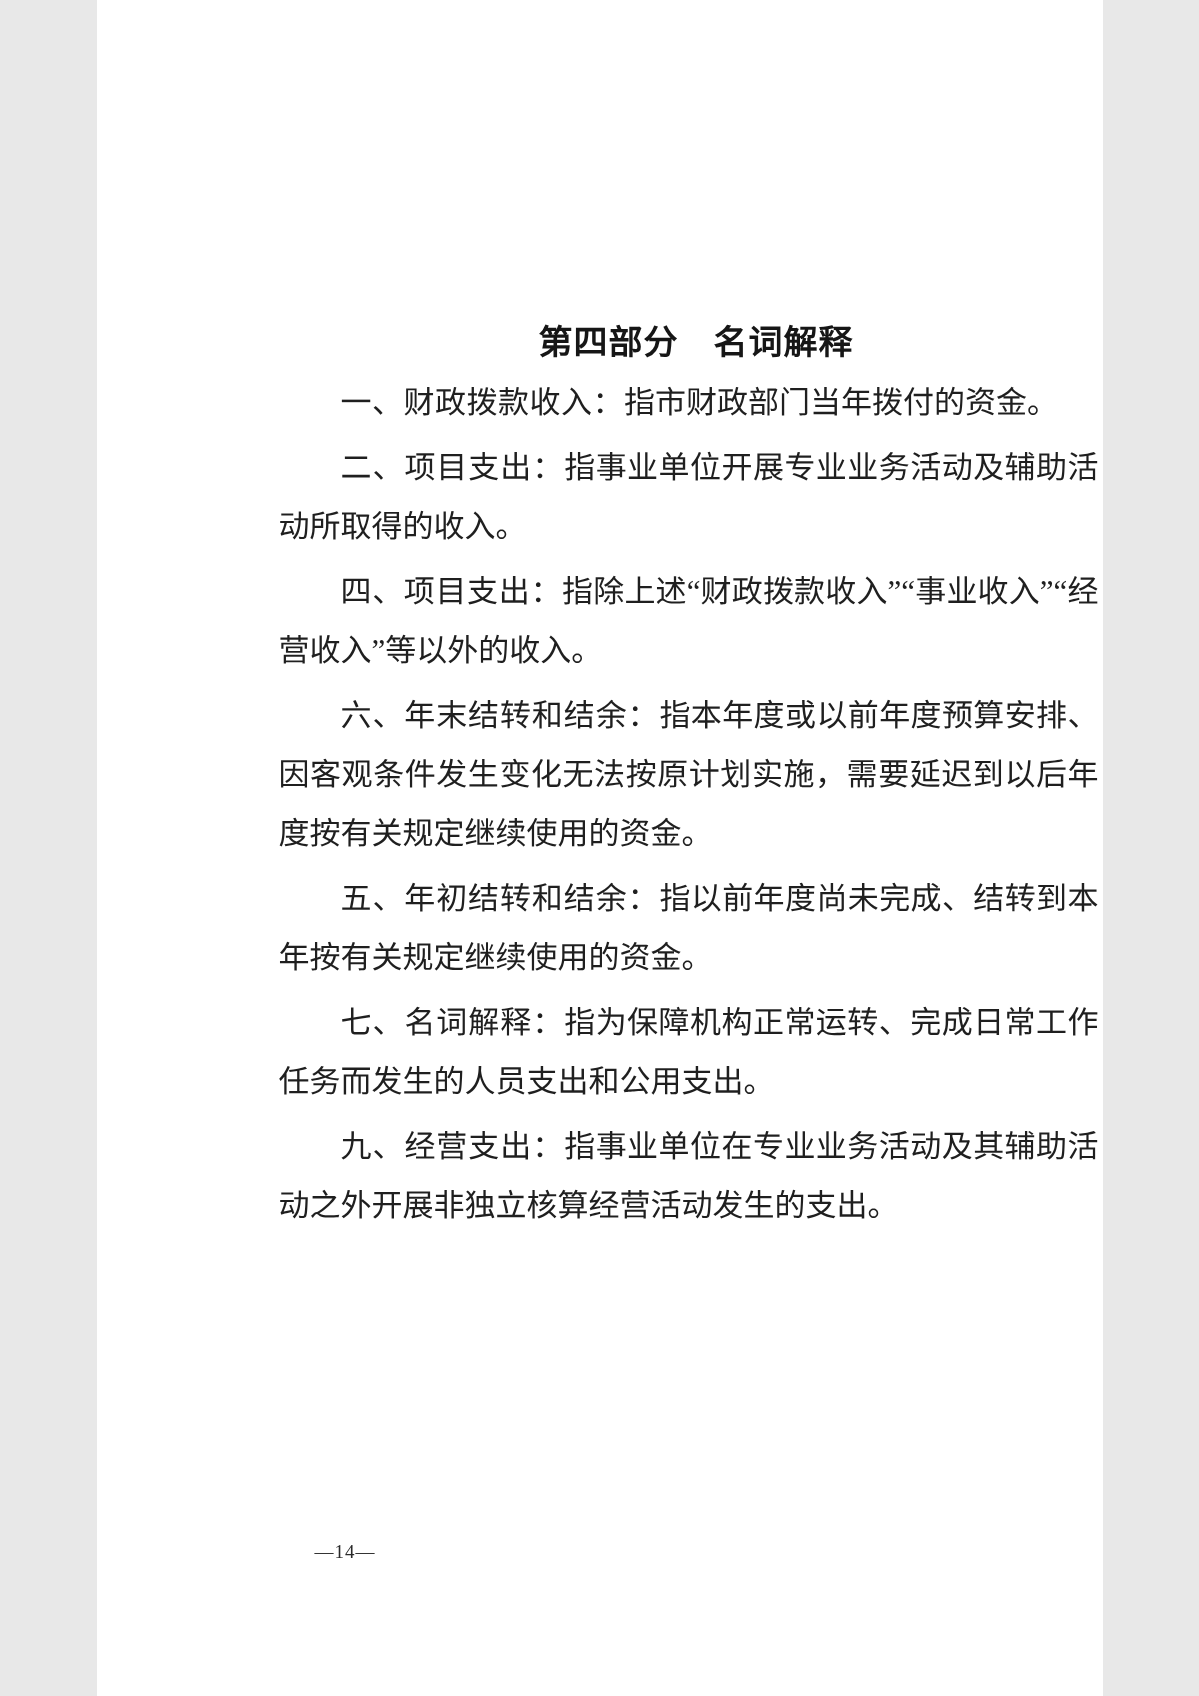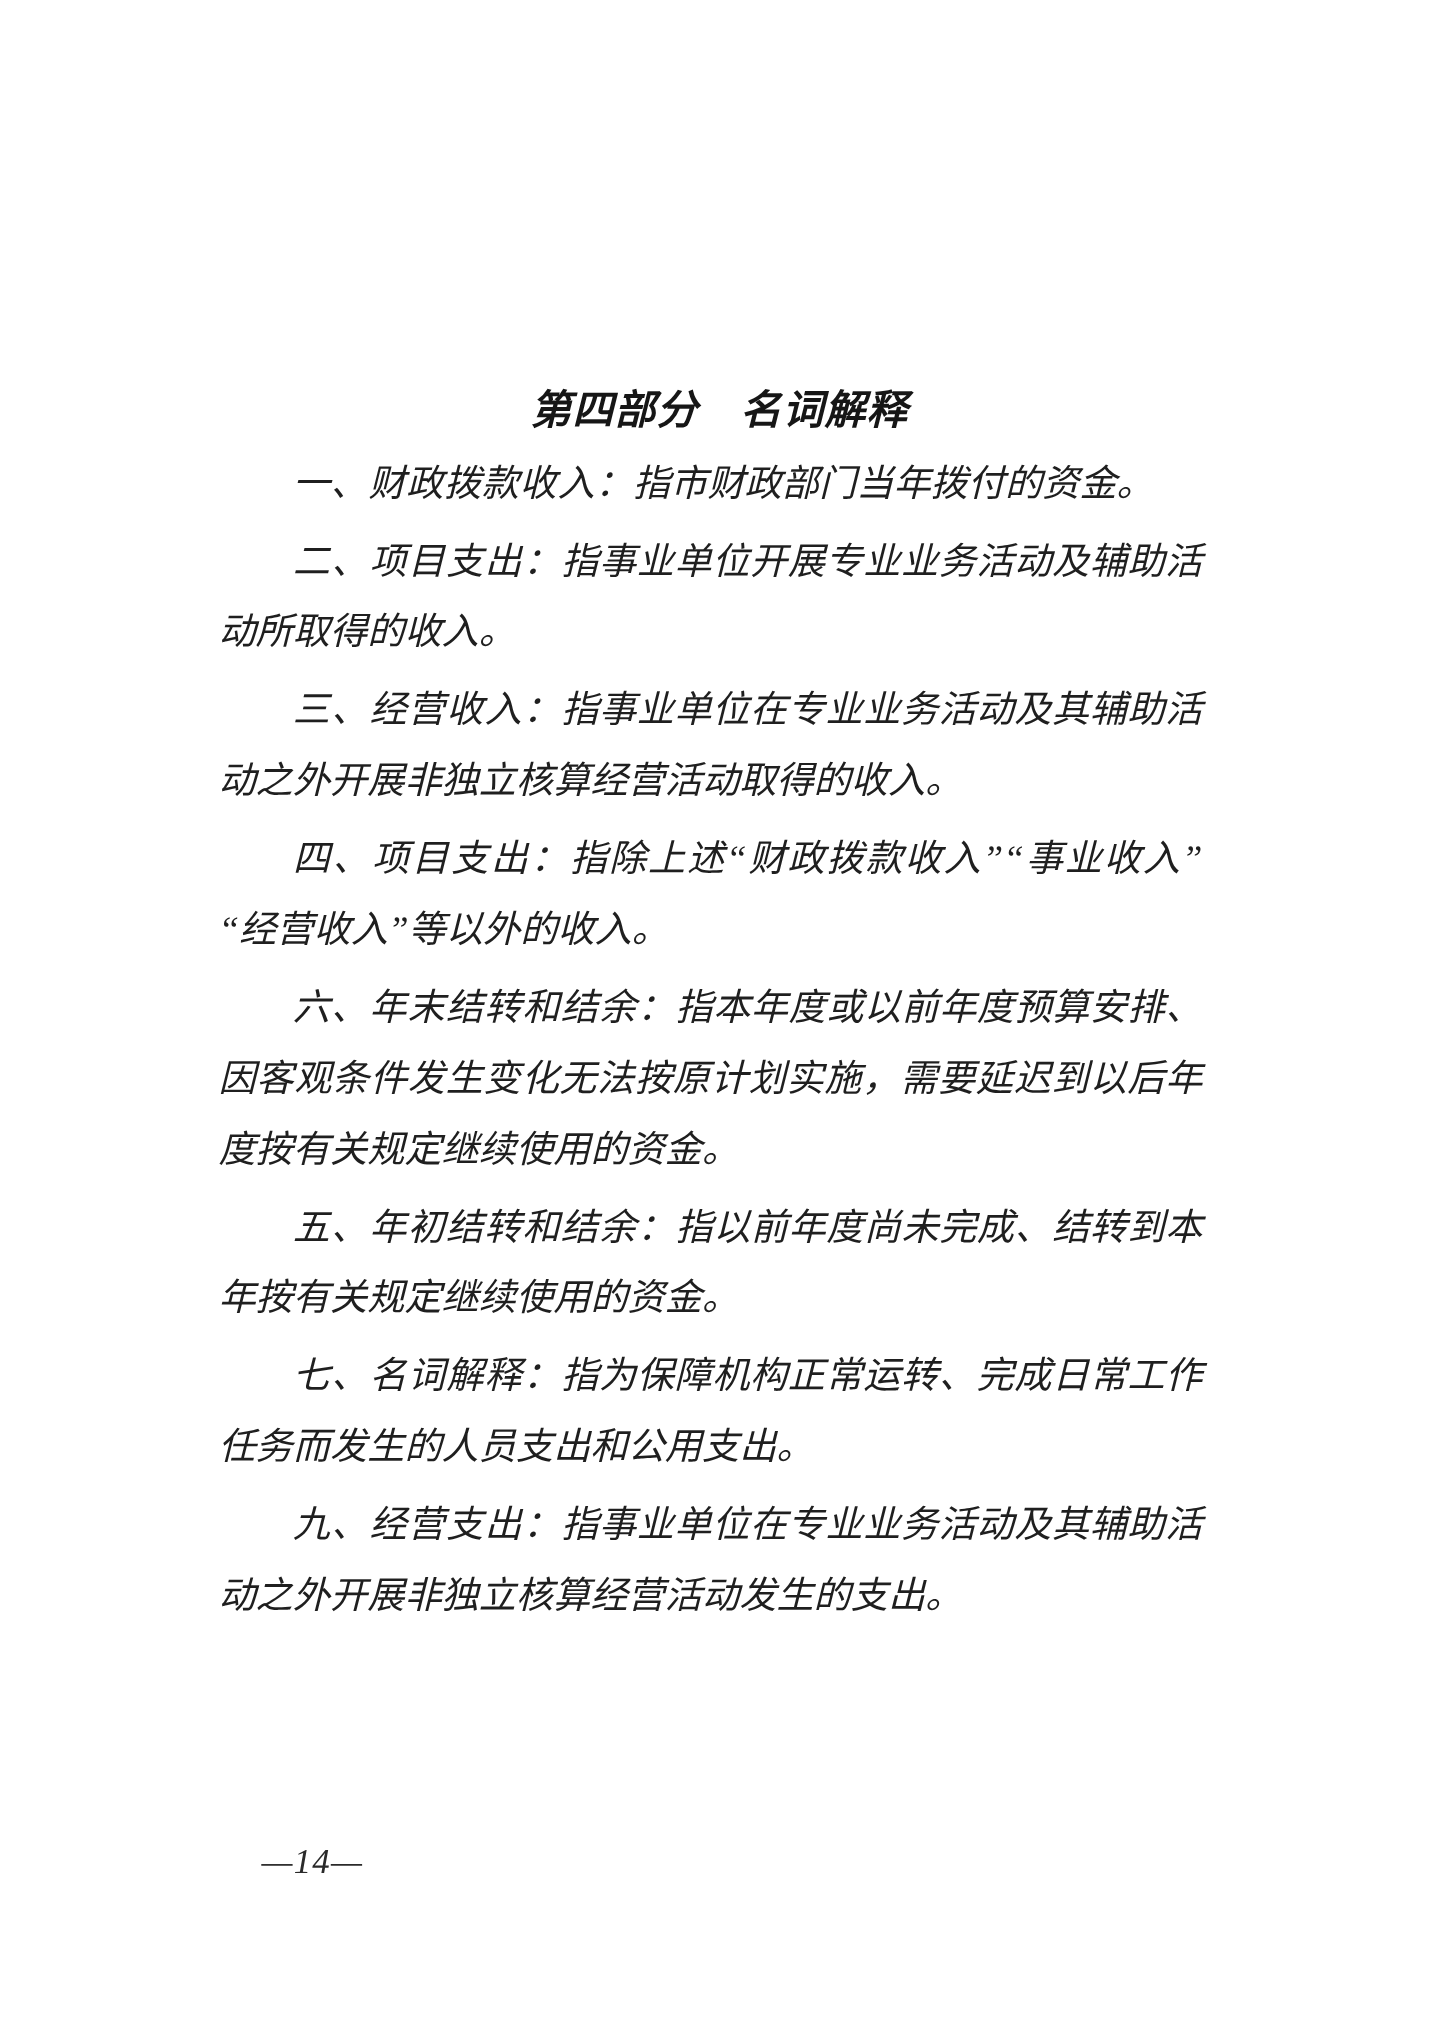--- a/index.html
+++ b/index.html
@@ -2,28 +2,27 @@
 <html lang="zh-CN"><head>
 <meta charset="utf-8">
 <style>
   html, body {
     margin: 0;
     padding: 0;
     background: #e8e8e8;
   }
   .page {
     position: relative;
-    width: 1199px;
+    width: 1006px;
     height: 1696px;
     margin: 0 auto;
     background: #ffffff;
     color: #1f1f1f;
     overflow: hidden;
     font-family: "Liberation Serif", serif;
-    font-style: italic;
   }
   .doc-title {
     position: absolute;
     top: 318px;
     left: 0;
     width: 1199px;
     margin: 0;
     text-align: center;
     font-family: "Liberation Sans", sans-serif;
     font-weight: bold;
@@ -49,37 +48,36 @@
     color: #1f1f1f;
     word-break: break-all;
   }
   .glossary .term {
     letter-spacing: 0.5px;
   }
   .page-number {
     position: absolute;
     top: 1534px;
     left: 218px;
-    font-size: 29px;
+    font-size: 19px;
     line-height: 36px;
     letter-spacing: 1px;
     color: #2a2a2a;
     font-family: "Liberation Serif", serif;
   }
 </style>
 </head>
 <body>
 
 <div class="page">
   <h1 class="doc-title">第四部分　名词解释</h1>
 
   <div class="glossary">
       <p class="para"><span class="term">一、财政拨款收入：</span><span>指市财政部门当年拨付的资金。</span></p>
       <p class="para"><span class="term">二、项目支出：</span><span>指事业单位开展专业业务活动及辅助活动所取得的收入。</span></p>
-      <p class="para"><span class="term">三、经营收入：</span><span>指事业单位在专业业务活动及其辅助活动之外开展非独立核算经营活动取得的收入。</span></p>
       <p class="para"><span class="term">四、项目支出：</span><span>指除上述“财政拨款收入”“事业收入”“经营收入”等以外的收入。</span></p>
       <p class="para"><span class="term">六、年末结转和结余：</span><span>指本年度或以前年度预算安排、因客观条件发生变化无法按原计划实施，需要延迟到以后年度按有关规定继续使用的资金。</span></p>
       <p class="para"><span class="term">五、年初结转和结余：</span><span>指以前年度尚未完成、结转到本年按有关规定继续使用的资金。</span></p>
       <p class="para"><span class="term">七、名词解释：</span><span>指为保障机构正常运转、完成日常工作任务而发生的人员支出和公用支出。</span></p>
       <p class="para"><span class="term">九、经营支出：</span><span>指事业单位在专业业务活动及其辅助活动之外开展非独立核算经营活动发生的支出。</span></p>
     </div>
 
   <div class="page-number">—14—</div>
 </div>
 

